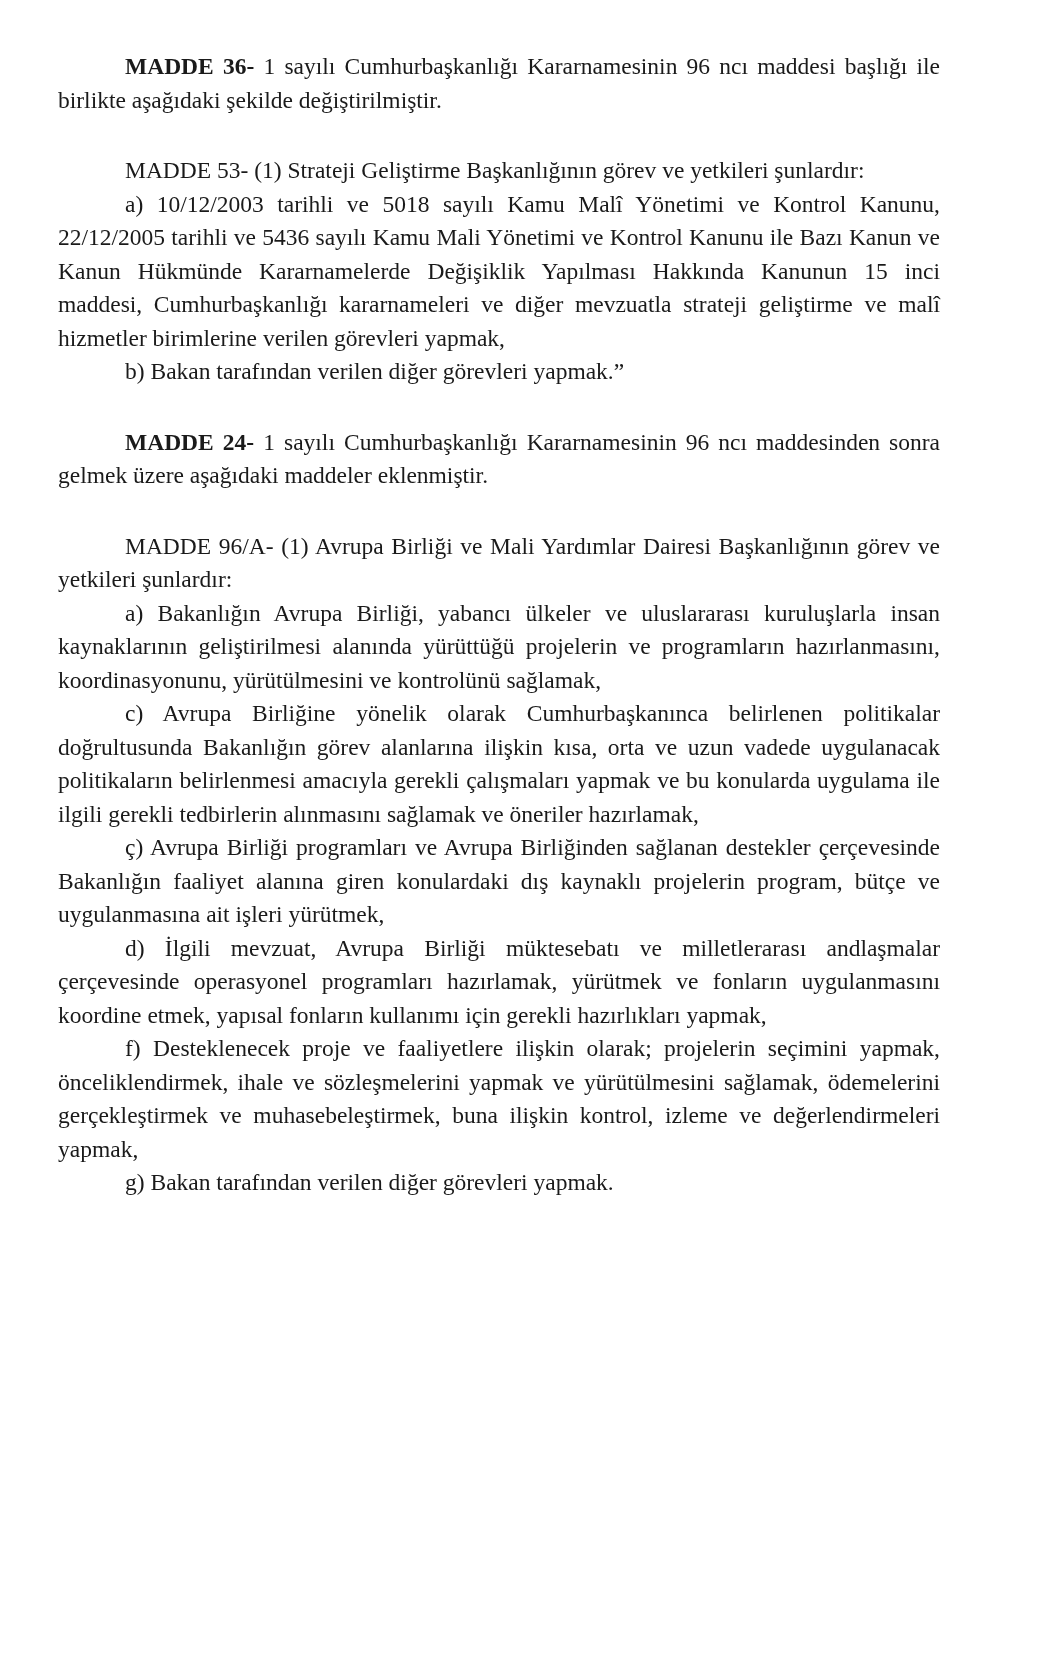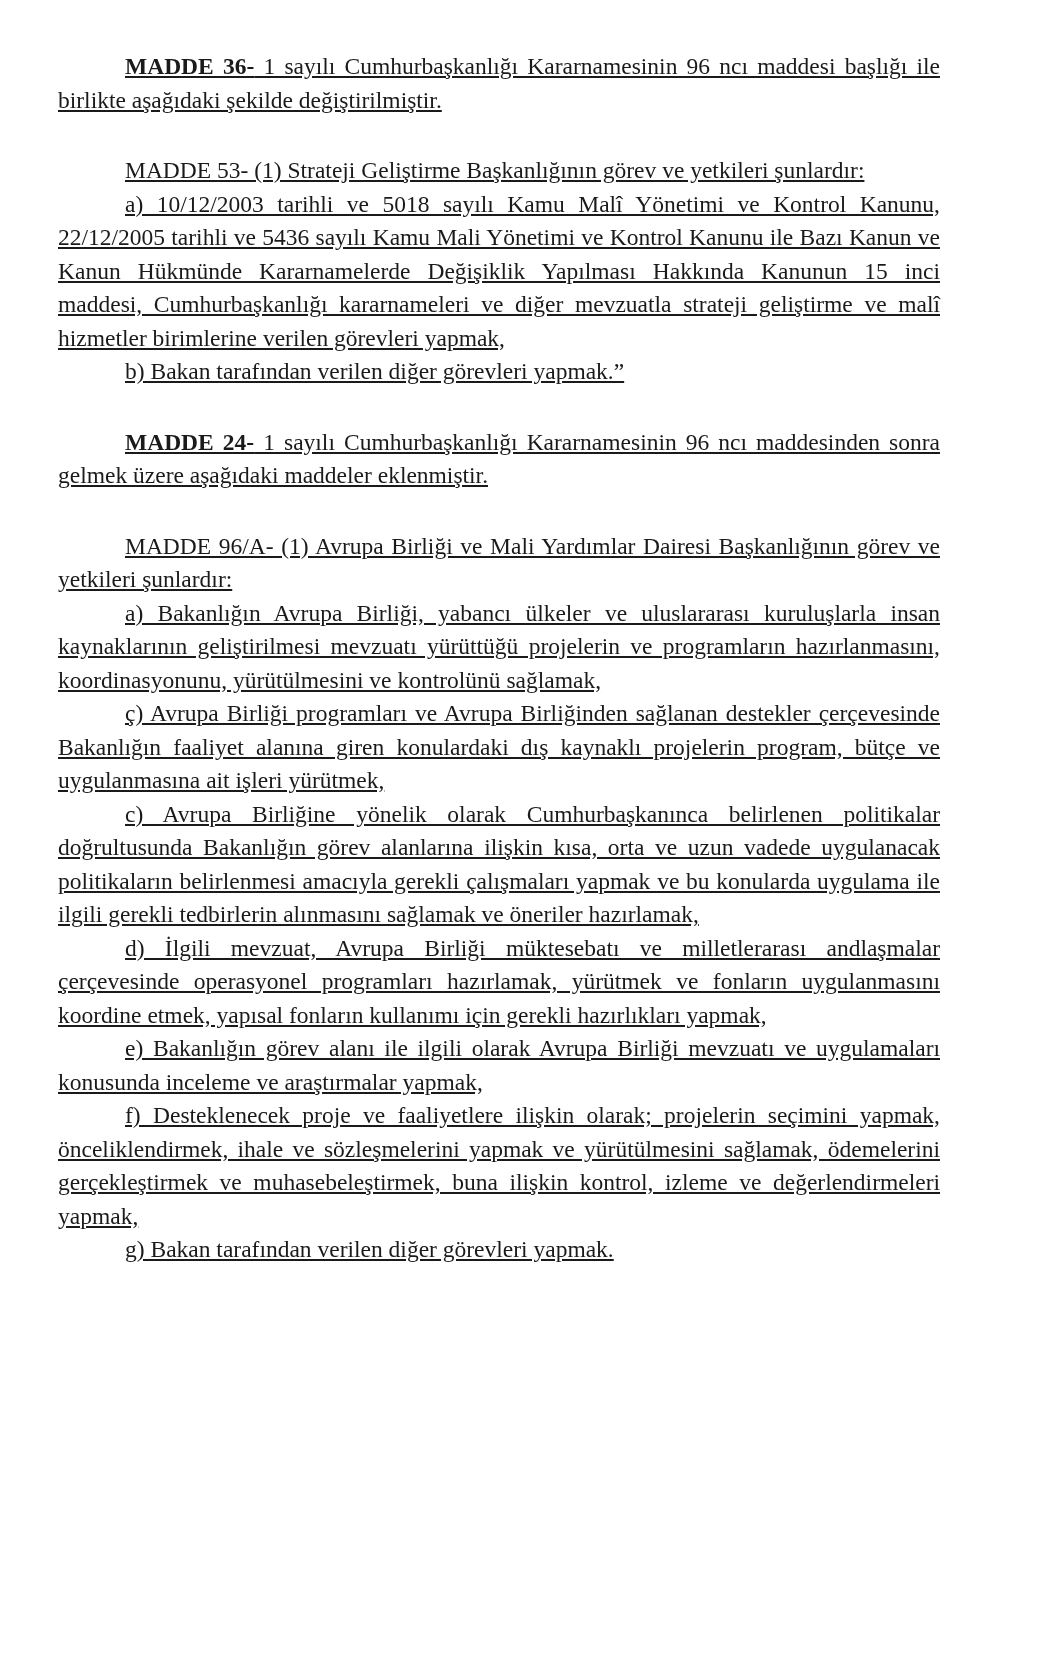--- a/index.html
+++ b/index.html
@@ -2,39 +2,38 @@
 <html><head>
   <meta charset="utf-8">
   <style>
     html, body { margin: 0; padding: 0; background: #ffffff; }
     body { width: 1063px; height: 1670px; position: relative; overflow: hidden; }
     .page {
       position: absolute; left: 58px; top: 50px; width: 882px;
       font-family: "Liberation Serif", serif; font-size: 23.5px; color: #1a1a1a;
       line-height: 33.5px;
     }
-    p { margin: 0; text-align: justify; text-align-last: left; text-decoration: underline; }
+    p { margin: 0; text-align: justify; text-align-last: left; }
     .indent { text-indent: 67px; }
     .gap-big { height: 37px; }
     b { font-weight: bold; }
     .head { text-indent: 67px; }
   </style>
 </head>
 <body>
 
 <div class="page">
   <p class="indent"><b>MADDE 36-</b><span> 1 sayılı Cumhurbaşkanlığı Kararnamesinin 96 ncı maddesi başlığı ile birlikte aşağıdaki şekilde değiştirilmiştir.</span></p>
   <div class="gap-big"></div>
   <p class="indent">MADDE 53- (1) Strateji Geliştirme Başkanlığının görev ve yetkileri şunlardır:</p>
   <p class="indent">a) 10/12/2003 tarihli ve 5018 sayılı Kamu Malî Yönetimi ve Kontrol Kanunu, 22/12/2005 tarihli ve 5436 sayılı Kamu Mali Yönetimi ve Kontrol Kanunu ile Bazı Kanun ve Kanun Hükmünde Kararnamelerde Değişiklik Yapılması Hakkında Kanunun 15 inci maddesi, Cumhurbaşkanlığı kararnameleri ve diğer mevzuatla strateji geliştirme ve malî hizmetler birimlerine verilen görevleri yapmak,</p>
   <p class="indent">b) Bakan tarafından verilen diğer görevleri yapmak.”</p>
   <div class="gap-big"></div>
   <p class="indent"><b>MADDE 24-</b><span> 1 sayılı Cumhurbaşkanlığı Kararnamesinin 96 ncı maddesinden sonra gelmek üzere aşağıdaki maddeler eklenmiştir.</span></p>
   <div class="gap-big"></div>
   <p class="indent">MADDE 96/A- (1) Avrupa Birliği ve Mali Yardımlar Dairesi Başkanlığının görev ve yetkileri şunlardır:</p>
-  <p class="indent">a) Bakanlığın Avrupa Birliği, yabancı ülkeler ve uluslararası kuruluşlarla insan kaynaklarının geliştirilmesi mevzuatı yürüttüğü projelerin ve programların hazırlanmasını, koordinasyonunu, yürütülmesini ve kontrolünü sağlamak,</p>
+  <p class="indent">a) Bakanlığın Avrupa Birliği, yabancı ülkeler ve uluslararası kuruluşlarla insan kaynaklarının geliştirilmesi alanında yürüttüğü projelerin ve programların hazırlanmasını, koordinasyonunu, yürütülmesini ve kontrolünü sağlamak,</p>
+  <p class="indent">c) Avrupa Birliğine yönelik olarak Cumhurbaşkanınca belirlenen politikalar doğrultusunda Bakanlığın görev alanlarına ilişkin kısa, orta ve uzun vadede uygulanacak politikaların belirlenmesi amacıyla gerekli çalışmaları yapmak ve bu konularda uygulama ile ilgili gerekli tedbirlerin alınmasını sağlamak ve öneriler hazırlamak,</p>
   <p class="indent">ç) Avrupa Birliği programları ve Avrupa Birliğinden sağlanan destekler çerçevesinde Bakanlığın faaliyet alanına giren konulardaki dış kaynaklı projelerin program, bütçe ve uygulanmasına ait işleri yürütmek,</p>
-  <p class="indent">c) Avrupa Birliğine yönelik olarak Cumhurbaşkanınca belirlenen politikalar doğrultusunda Bakanlığın görev alanlarına ilişkin kısa, orta ve uzun vadede uygulanacak politikaların belirlenmesi amacıyla gerekli çalışmaları yapmak ve bu konularda uygulama ile ilgili gerekli tedbirlerin alınmasını sağlamak ve öneriler hazırlamak,</p>
   <p class="indent">d) İlgili mevzuat, Avrupa Birliği müktesebatı ve milletlerarası andlaşmalar çerçevesinde operasyonel programları hazırlamak, yürütmek ve fonların uygulanmasını koordine etmek, yapısal fonların kullanımı için gerekli hazırlıkları yapmak,</p>
-  <p class="indent">e) Bakanlığın görev alanı ile ilgili olarak Avrupa Birliği mevzuatı ve uygulamaları konusunda inceleme ve araştırmalar yapmak,</p>
   <p class="indent">f) Desteklenecek proje ve faaliyetlere ilişkin olarak; projelerin seçimini yapmak, önceliklendirmek, ihale ve sözleşmelerini yapmak ve yürütülmesini sağlamak, ödemelerini gerçekleştirmek ve muhasebeleştirmek, buna ilişkin kontrol, izleme ve değerlendirmeleri yapmak,</p>
   <p class="indent">g) Bakan tarafından verilen diğer görevleri yapmak.</p>
 </div>
 
 </body></html>

